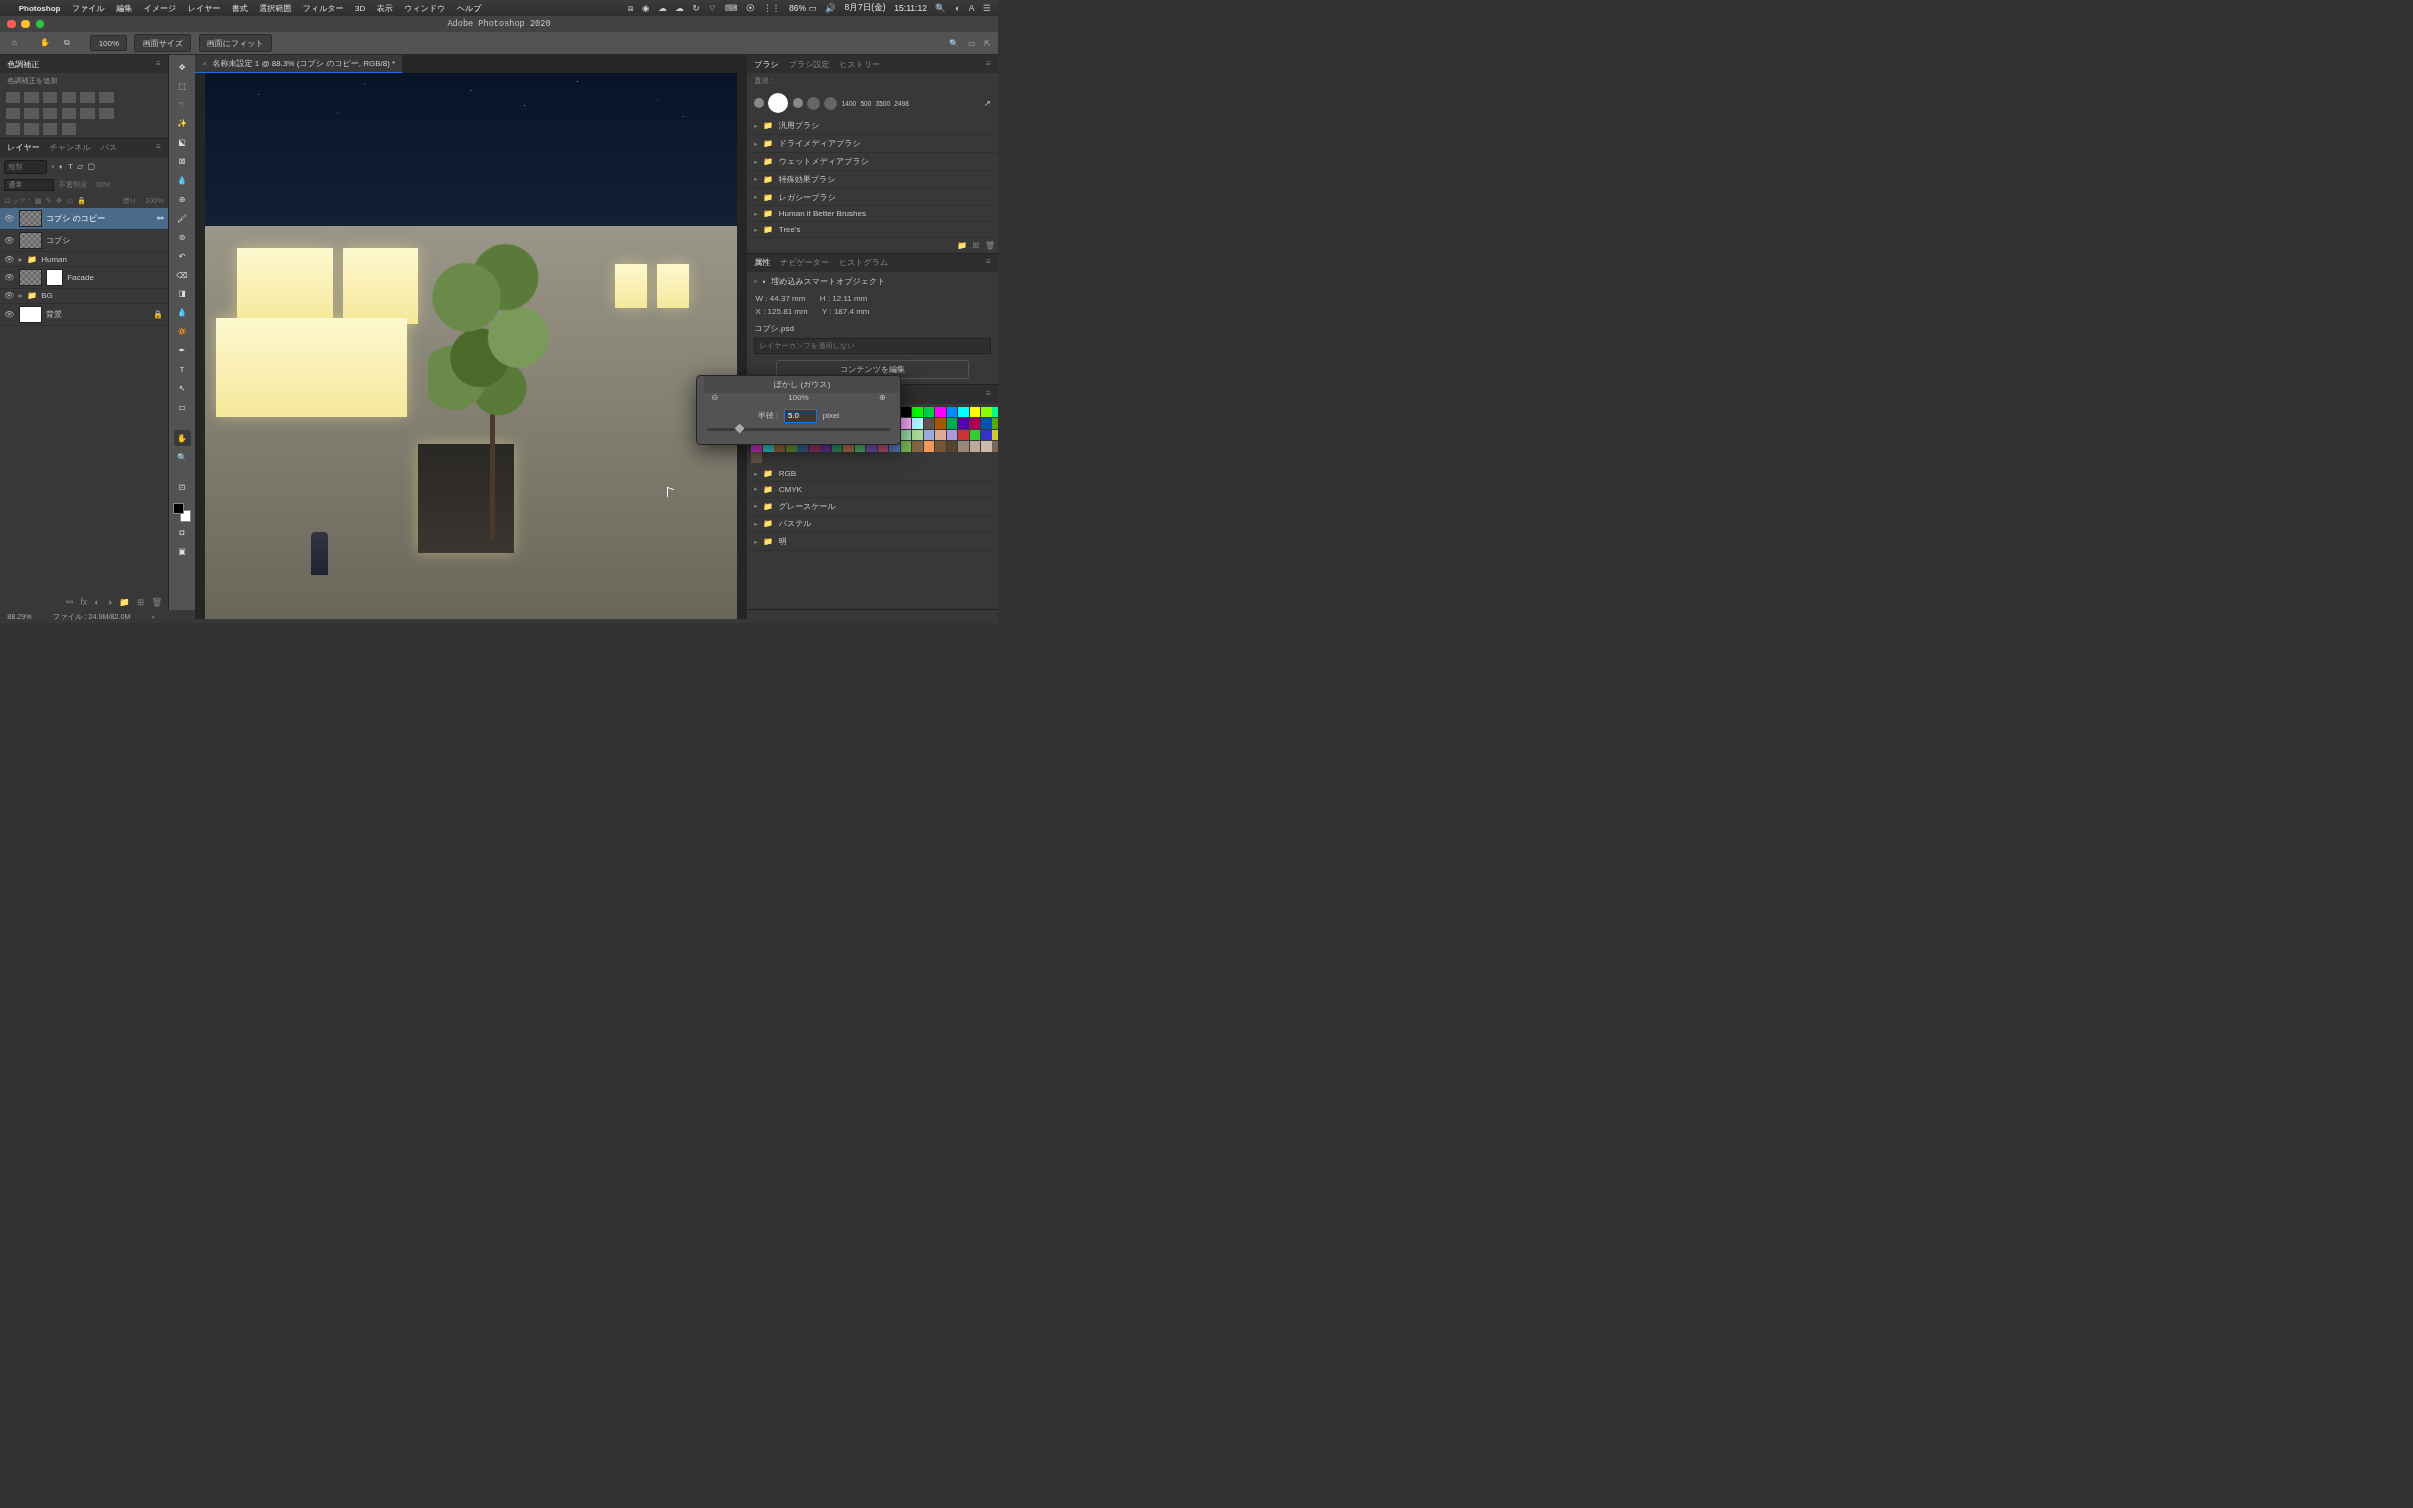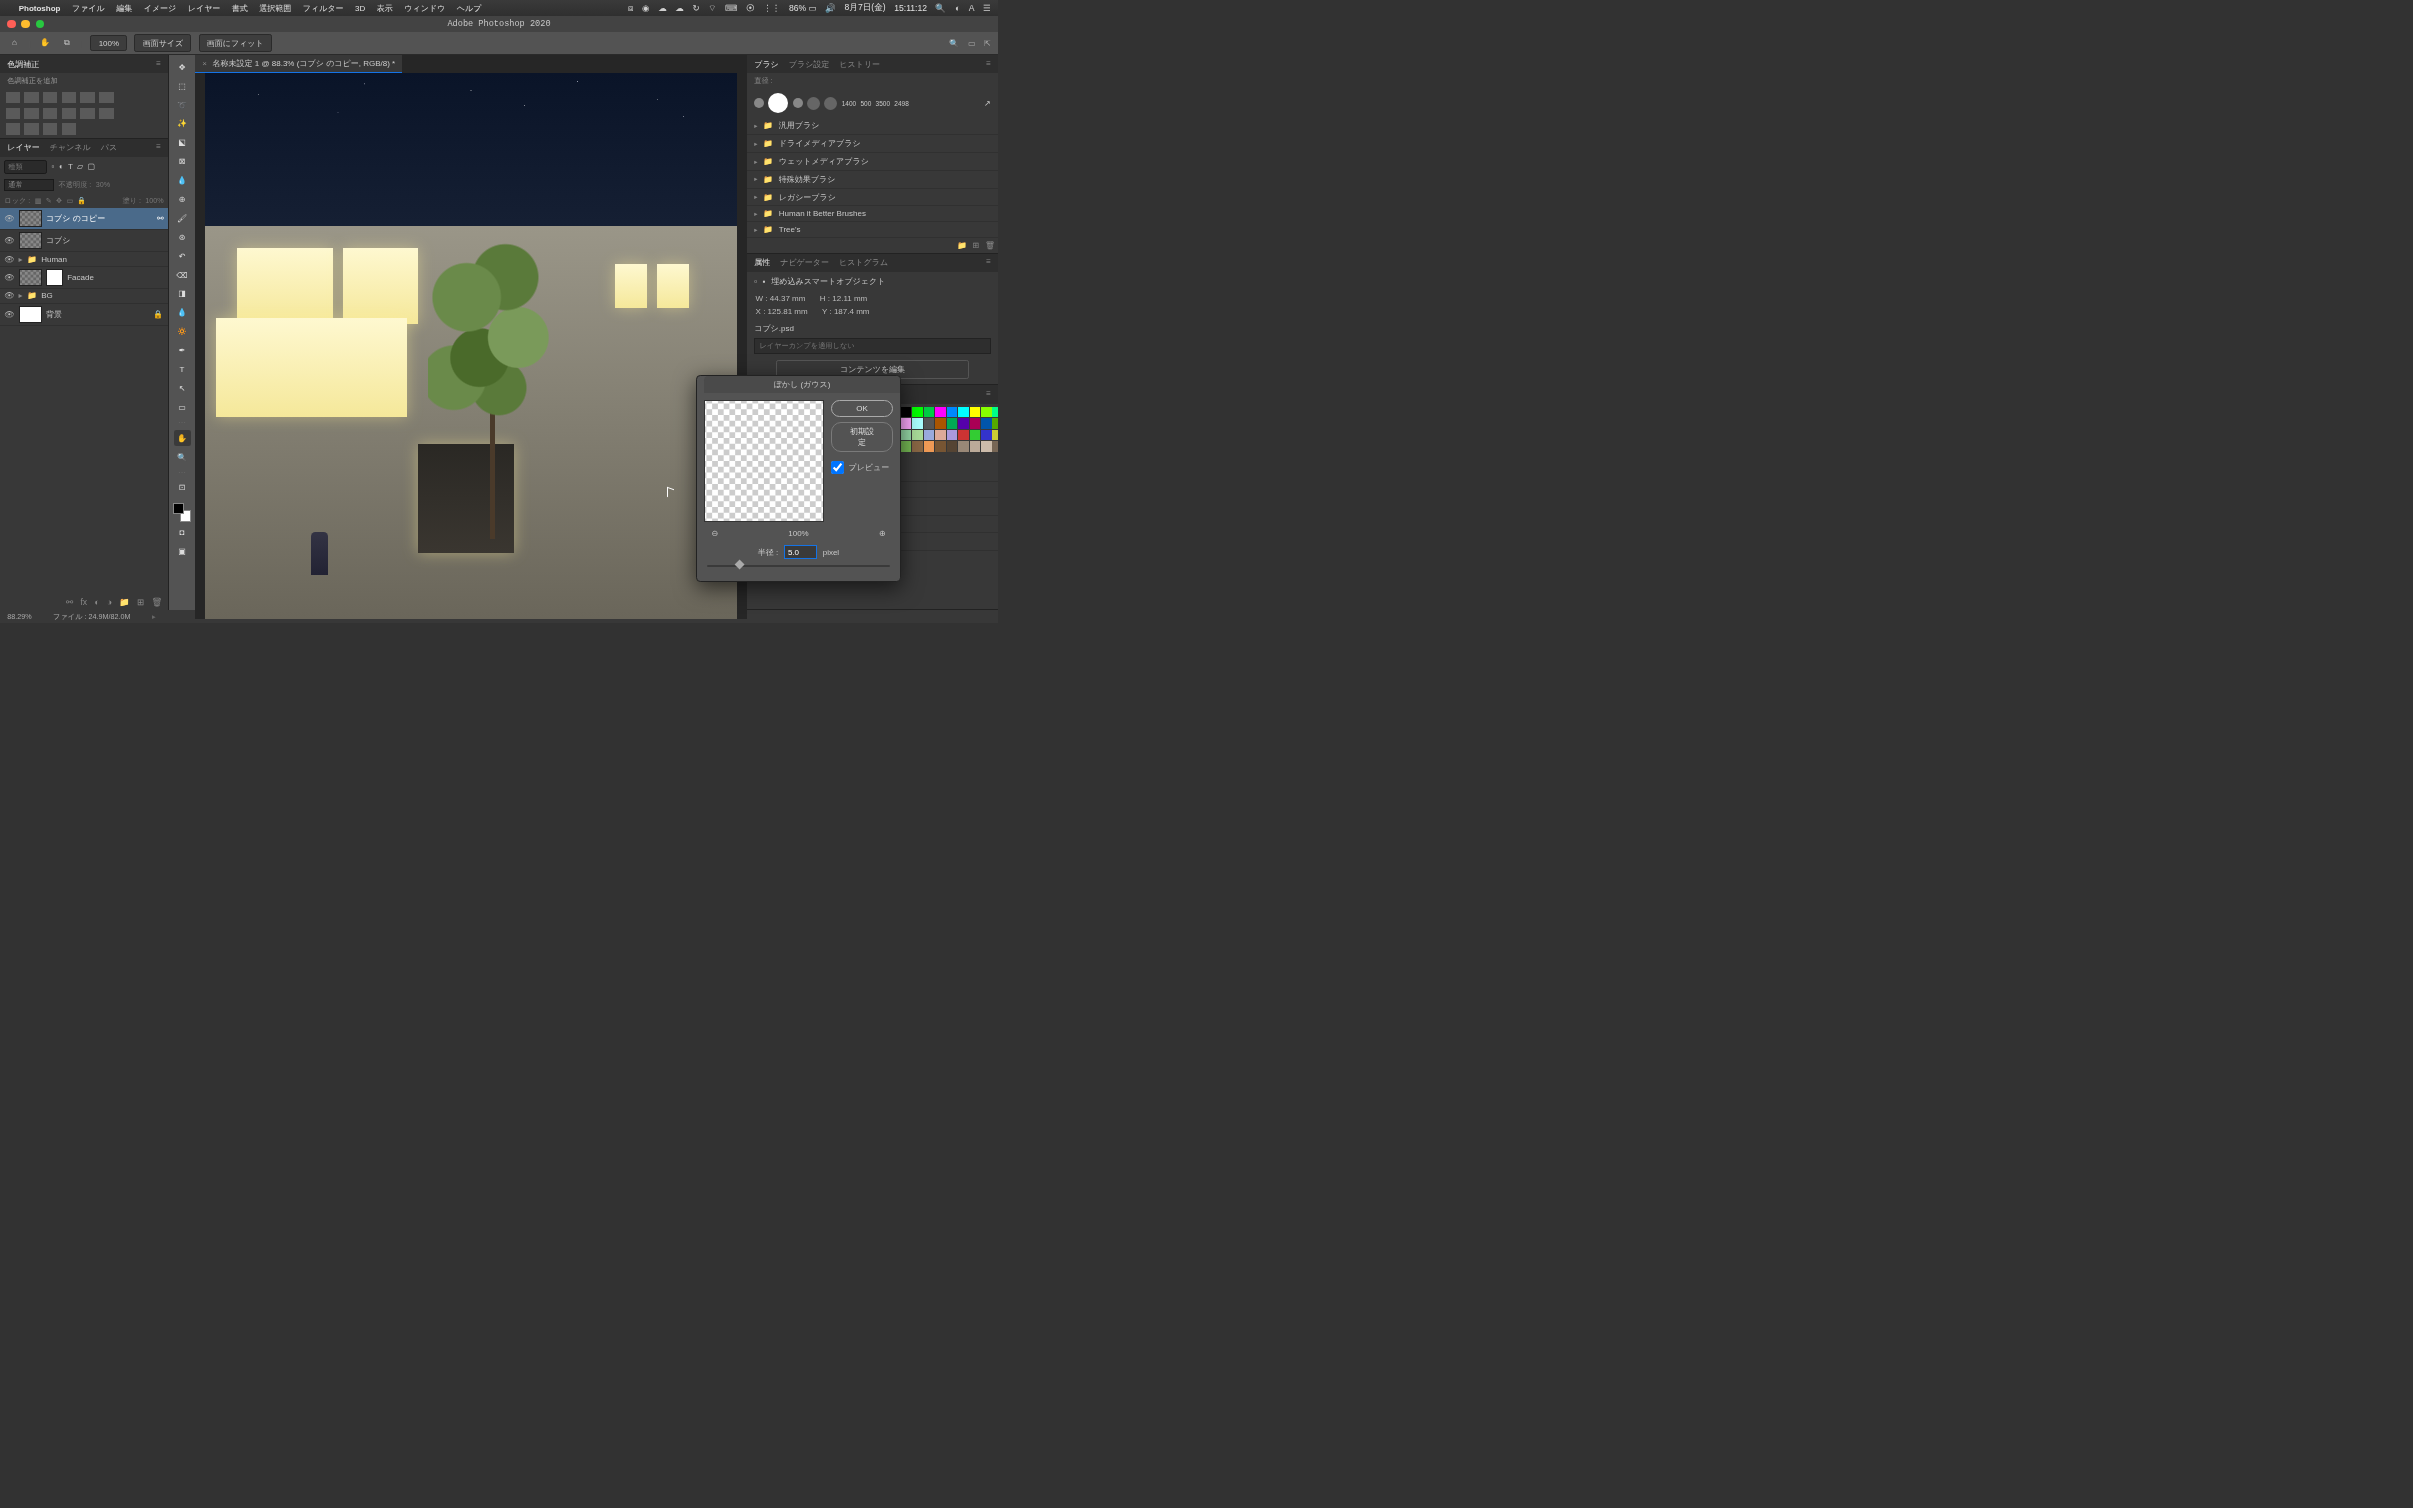--- a/index.html
+++ b/index.html
@@ -339,31 +339,20 @@
         <div class="tree">
             <div class="trunk"></div>
             <div class="leaves"></div>
           </div>
         <div class="person"></div>
       </div>
     </div>
 
     <div class="dialog">
       <div class="dialog-title">ぼかし (ガウス)</div>
-      <div class="dialog-body">
-        <div class="preview"></div>
-        <div class="dialog-btns">
-          <button class="dbtn primary">OK</button>
-          <button class="dbtn">初期設定</button>
-          <label class="check-row">
-            <input type="checkbox" checked="" style="">
-            <span>プレビュー</span>
-          </label>
-        </div>
-      </div>
       <div class="zoom-row">
         <span>⊖</span>
         <span>100%</span>
         <span>⊕</span>
       </div>
       <div class="radius-row">
         <span>半径 :</span>
         <input value="5.0" style="">
         <span>pixel</span>
       </div>

